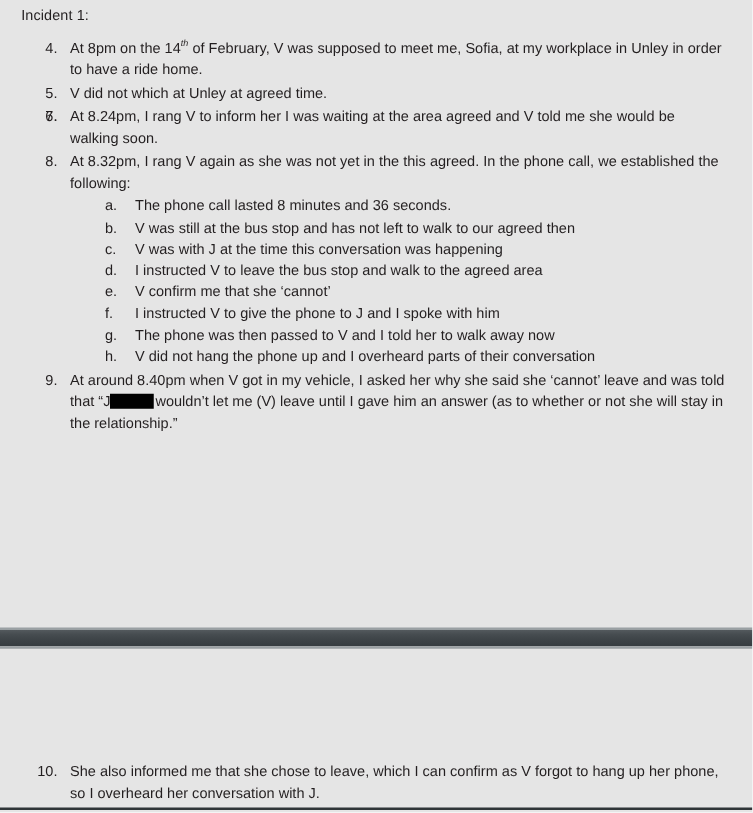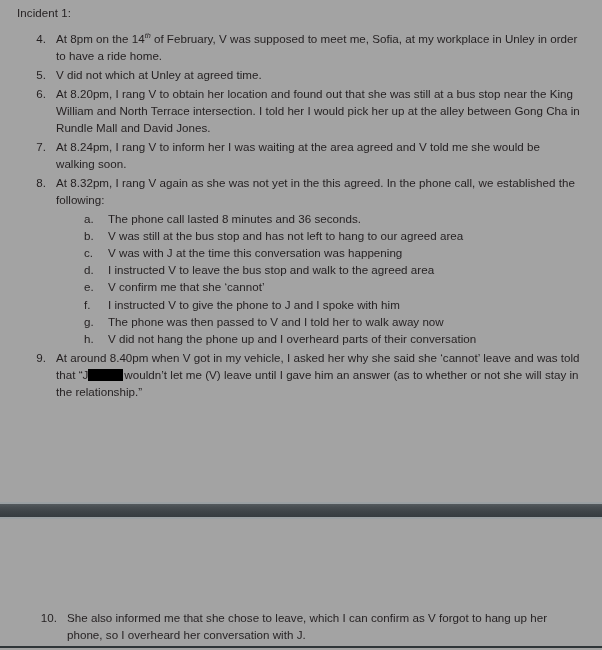--- a/index.html
+++ b/index.html
@@ -9,21 +9,21 @@
     background: #ffffff;
   }
   body {
     font-family: "Liberation Sans", sans-serif;
     color: #231f20;
   }
   #page {
     position: relative;
     width: 602px;
     height: 650px;
-    background: #a3a3a3;
+    background: #e5e5e5;
     overflow: hidden;
     box-sizing: border-box;
     padding-left: 40px;
   }
 
   
   .doc-heading {
     position: absolute;
     left: 17px;
     top: 6px;
@@ -140,21 +140,21 @@
     left: 0;
     width: 602px;
     bottom: 2px;
     height: 2px;
     background: #2f3538;
   }
 
   
   .lower-block {
     position: absolute;
-    left: 11px;
+    left: 0;
     right: 0;
     top: 609px;
   }
 </style>
 </head>
 <body>
 
 <div id="page">
 
   <div class="doc-heading">Incident 1:</div>
@@ -166,41 +166,40 @@
       <span class="body"><span>At 8pm on the 14</span><sup>th</sup><span> of February, V was supposed to meet me, Sofia, at my workplace in Unley in order to have a ride home.</span></span>
     </div>
 
     <div class="li">
       <span class="marker">5.</span>
       <span class="body">V did not which at Unley at agreed time.</span>
     </div>
 
     <div class="li">
       <span class="marker">6.</span>
-      <span class="body">At 8.20pm, I rang V to obtain her location and found out that she was still at a bus stop near the King William and North Terrace intersection. I told her I would pick her up at the alley between Gong Cha in Rundle Mall and David Jones.</span>
     </div>
 
     <div class="li">
       <span class="marker">7.</span>
       <span class="body">At 8.24pm, I rang V to inform her I was waiting at the area agreed and V told me she would be walking soon.</span>
     </div>
 
     <div class="li">
       <span class="marker">8.</span>
       <span class="body">At 8.32pm, I rang V again as she was not yet in the this agreed. In the phone call, we established the following:</span>
     </div>
 
     <div class="sub-list">
       <div class="li-sub">
         <span class="marker">a.</span>
         <span class="body">The phone call lasted 8 minutes and 36 seconds.</span>
       </div>
       <div class="li-sub">
         <span class="marker">b.</span>
-        <span class="body">V was still at the bus stop and has not left to hang to our agreed area</span>
+        <span class="body">V was still at the bus stop and has not left to walk to our agreed then</span>
       </div>
       <div class="li-sub">
         <span class="marker">c.</span>
         <span class="body">V was with J at the time this conversation was happening</span>
       </div>
       <div class="li-sub">
         <span class="marker">d.</span>
         <span class="body">I instructed V to leave the bus stop and walk to the agreed area</span>
       </div>
       <div class="li-sub">

